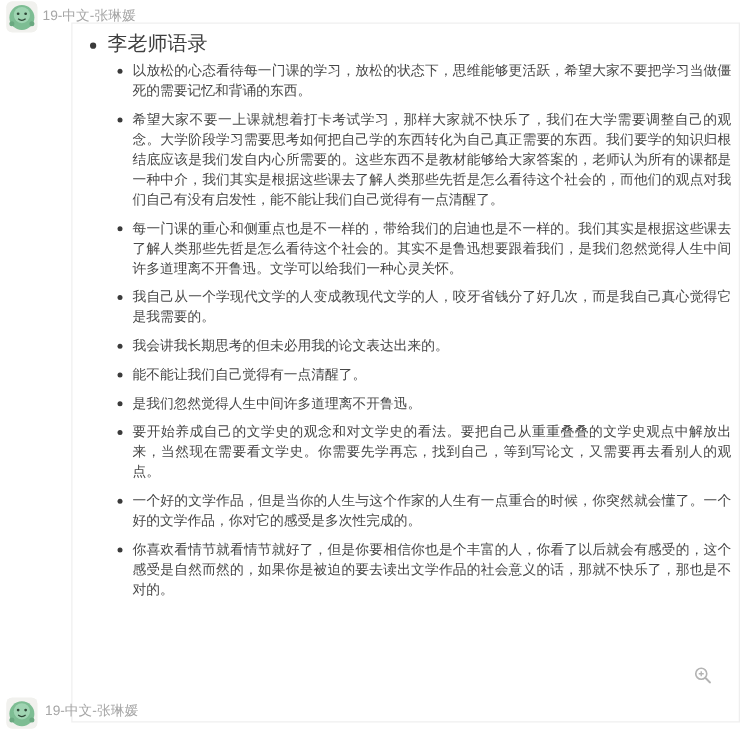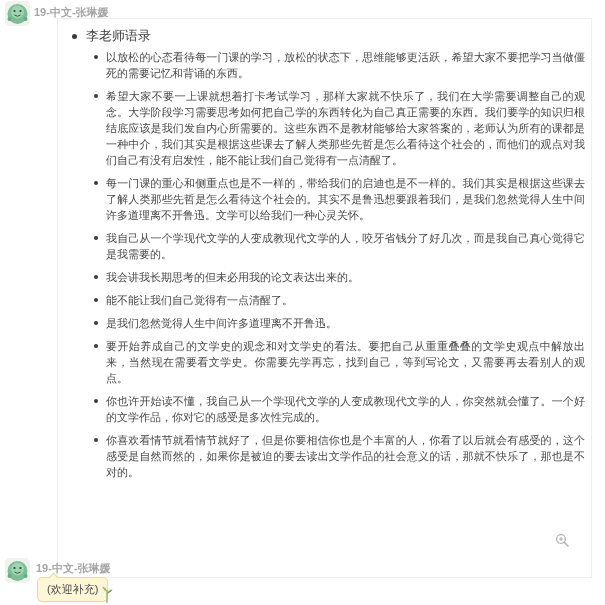--- a/index.html
+++ b/index.html
@@ -9,36 +9,36 @@
 
   .avatar {
     position:absolute; width:25px; height:25px; border-radius:5px;
     background:#f3f3f0; overflow:hidden; cursor:pointer;
   }
   .avatar svg { display:block; }
   .avatar-top { left:5px; top:1px; }
   .avatar-bottom { left:5px; top:558px; }
 
   .sender-name {
-    position:absolute; font-size:11px; color:#a6a6a6; white-space:nowrap;font-weight:bold;
+    position:absolute; font-size:11px; color:#a6a6a6; white-space:nowrap;
   }
   .sender-top { left:34px; top:5px; }
   .sender-bottom { left:36px; top:561px; }
 
   .notes-image {
     position:absolute; left:57px; top:18px; width:535px; height:560px;
     background:#ffffff; border:1px solid #efefef; cursor:pointer;
     padding:9px 6px 4px 14px; overflow:hidden;
   }
 
   ul.l1 { list-style:none; }
   ul.l1 > li { display:flex; align-items:flex-start; }
   .dot1 { width:5px; height:5px; background:#3a3a3a; border-radius:50%; margin:6px 9px 0 0; flex-shrink:0; }
   .l1-text-wrap { flex:1; min-width:0; }
-  .note-title { font-size:13px; color:#404040; line-height:16px; display:block; margin-bottom:5px; }
+  .note-title { font-size:16px; color:#404040; line-height:16px; display:block; margin-bottom:5px; }
 
   ul.l2 { list-style:none; margin-top:2px; }
   ul.l2 > li { display:flex; align-items:flex-start; margin-bottom:7px; }
   .dot2 { width:4px; height:4px; background:#3a3a3a; border-radius:50%; margin:6px 8px 0 8px; flex-shrink:0; }
   .quote-text {
     font-size:11px; color:#474747; line-height:16px; text-align:justify;
     flex:1; min-width:0; letter-spacing:0;
   }
 
   .zoom-icon {
@@ -112,21 +112,21 @@
               <li>
               <span class="dot2"></span>
               <span class="quote-text">是我们忽然觉得人生中间许多道理离不开鲁迅。</span>
             </li>
               <li>
               <span class="dot2"></span>
               <span class="quote-text">要开始养成自己的文学史的观念和对文学史的看法。要把自己从重重叠叠的文学史观点中解放出来，当然现在需要看文学史。你需要先学再忘，找到自己，等到写论文，又需要再去看别人的观点。</span>
             </li>
               <li>
               <span class="dot2"></span>
-              <span class="quote-text">你也许开始读不懂，我自己从一个学现代文学的人变成教现代文学的人，你突然就会懂了。一个好的文学作品，你对它的感受是多次性完成的。</span>
+              <span class="quote-text">一个好的文学作品，但是当你的人生与这个作家的人生有一点重合的时候，你突然就会懂了。一个好的文学作品，你对它的感受是多次性完成的。</span>
             </li>
               <li>
               <span class="dot2"></span>
               <span class="quote-text">你喜欢看情节就看情节就好了，但是你要相信你也是个丰富的人，你看了以后就会有感受的，这个感受是自然而然的，如果你是被迫的要去读出文学作品的社会意义的话，那就不快乐了，那也是不对的。</span>
             </li>
             </ul>
         </span>
       </li>
     </ul>
     <svg class="zoom-icon" viewBox="0 0 14 14">
@@ -144,23 +144,14 @@
       <circle cx="12.5" cy="11" r="6.5" fill="#9fd4b2"></circle>
       <circle cx="9.5" cy="10" r="1.1" fill="#2e4636"></circle>
       <circle cx="15.5" cy="10" r="1.1" fill="#2e4636"></circle>
       <path d="M9.5 14 Q12.5 16.5 15.5 14" stroke="#2e4636" stroke-width="0.9" fill="none"></path>
       <circle cx="4.5" cy="18" r="2" fill="#6aa880"></circle>
       <circle cx="20.5" cy="18" r="2" fill="#6aa880"></circle>
     </svg>
   </div>
   <div class="sender-name sender-bottom">19-中文-张琳媛</div>
 
-  <div class="reply-bubble">
-    <span class="bubble-tail"></span>
-    <span>(欢迎补充)</span>
-    <svg class="sprout-icon" viewBox="0 0 13 18">
-      <line x1="7" y1="4" x2="7" y2="17" stroke="#7fae5d" stroke-width="1.2"></line>
-      <path d="M7 6 Q3 4 2.5 0.5 Q6.5 1.5 7 6 Z" fill="#8cc063"></path>
-      <path d="M7 8 Q11 6.5 12.5 3.5 Q8.5 3.5 7 8 Z" fill="#6f9e4e"></path>
-    </svg>
-  </div>
 
 </div>
 
 </body></html>

